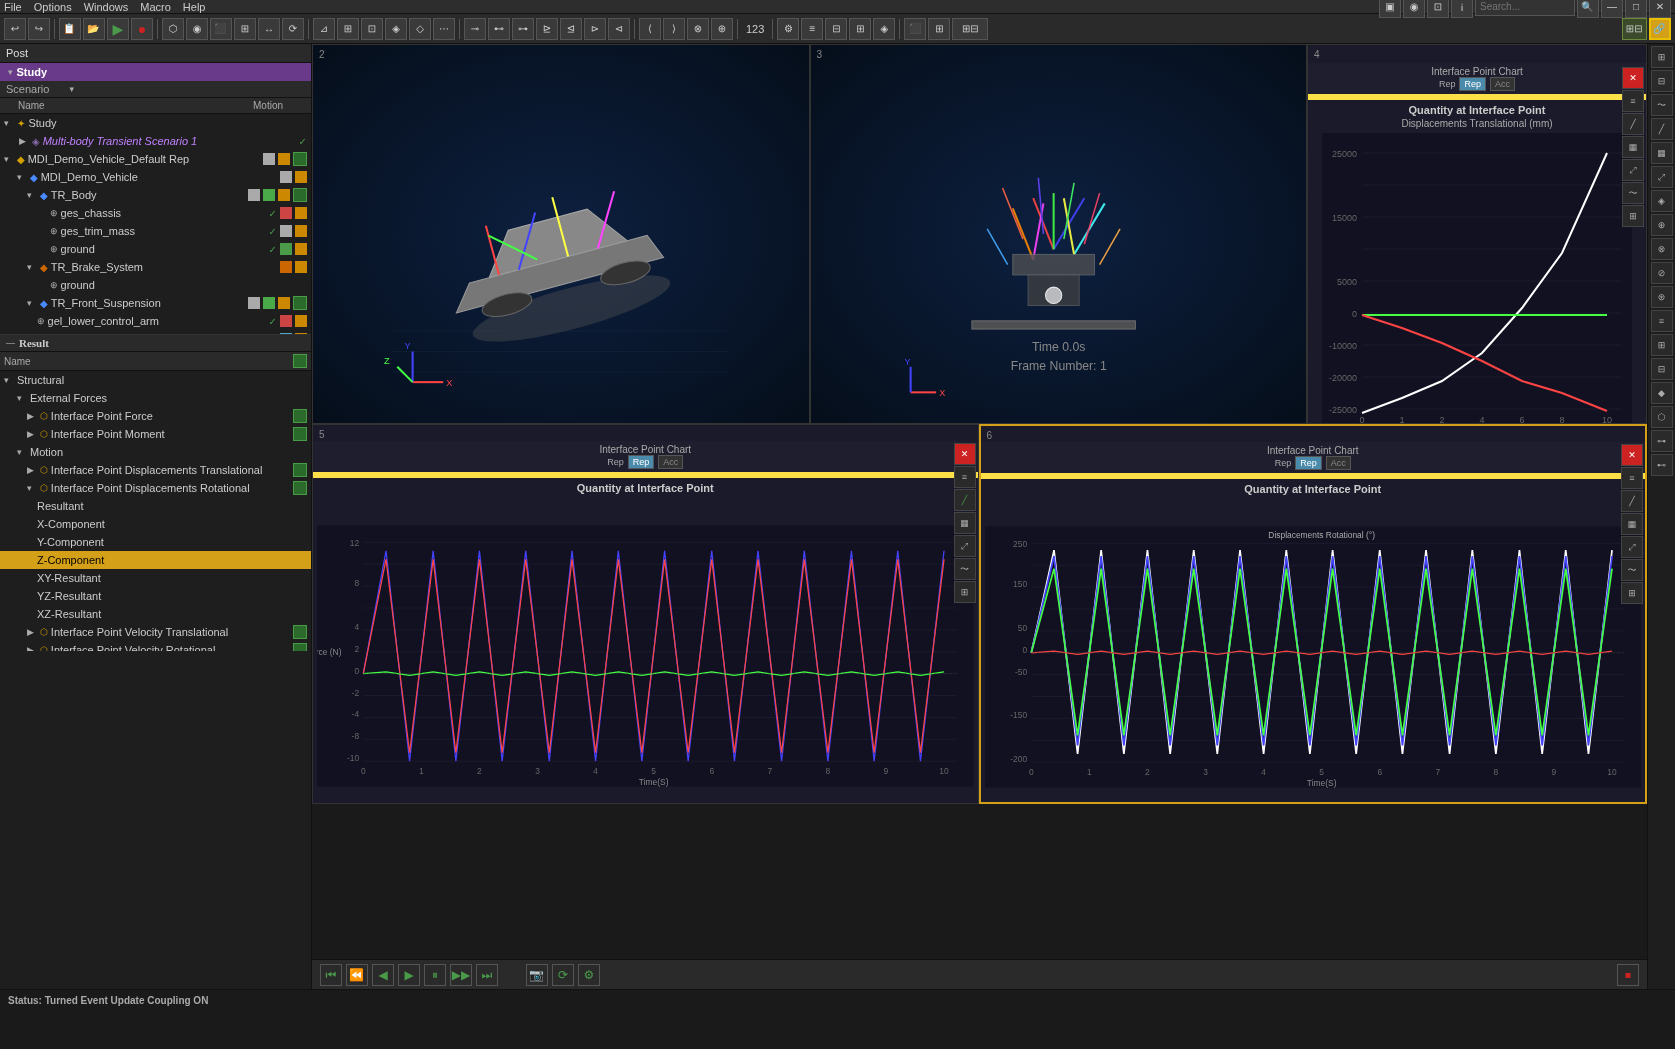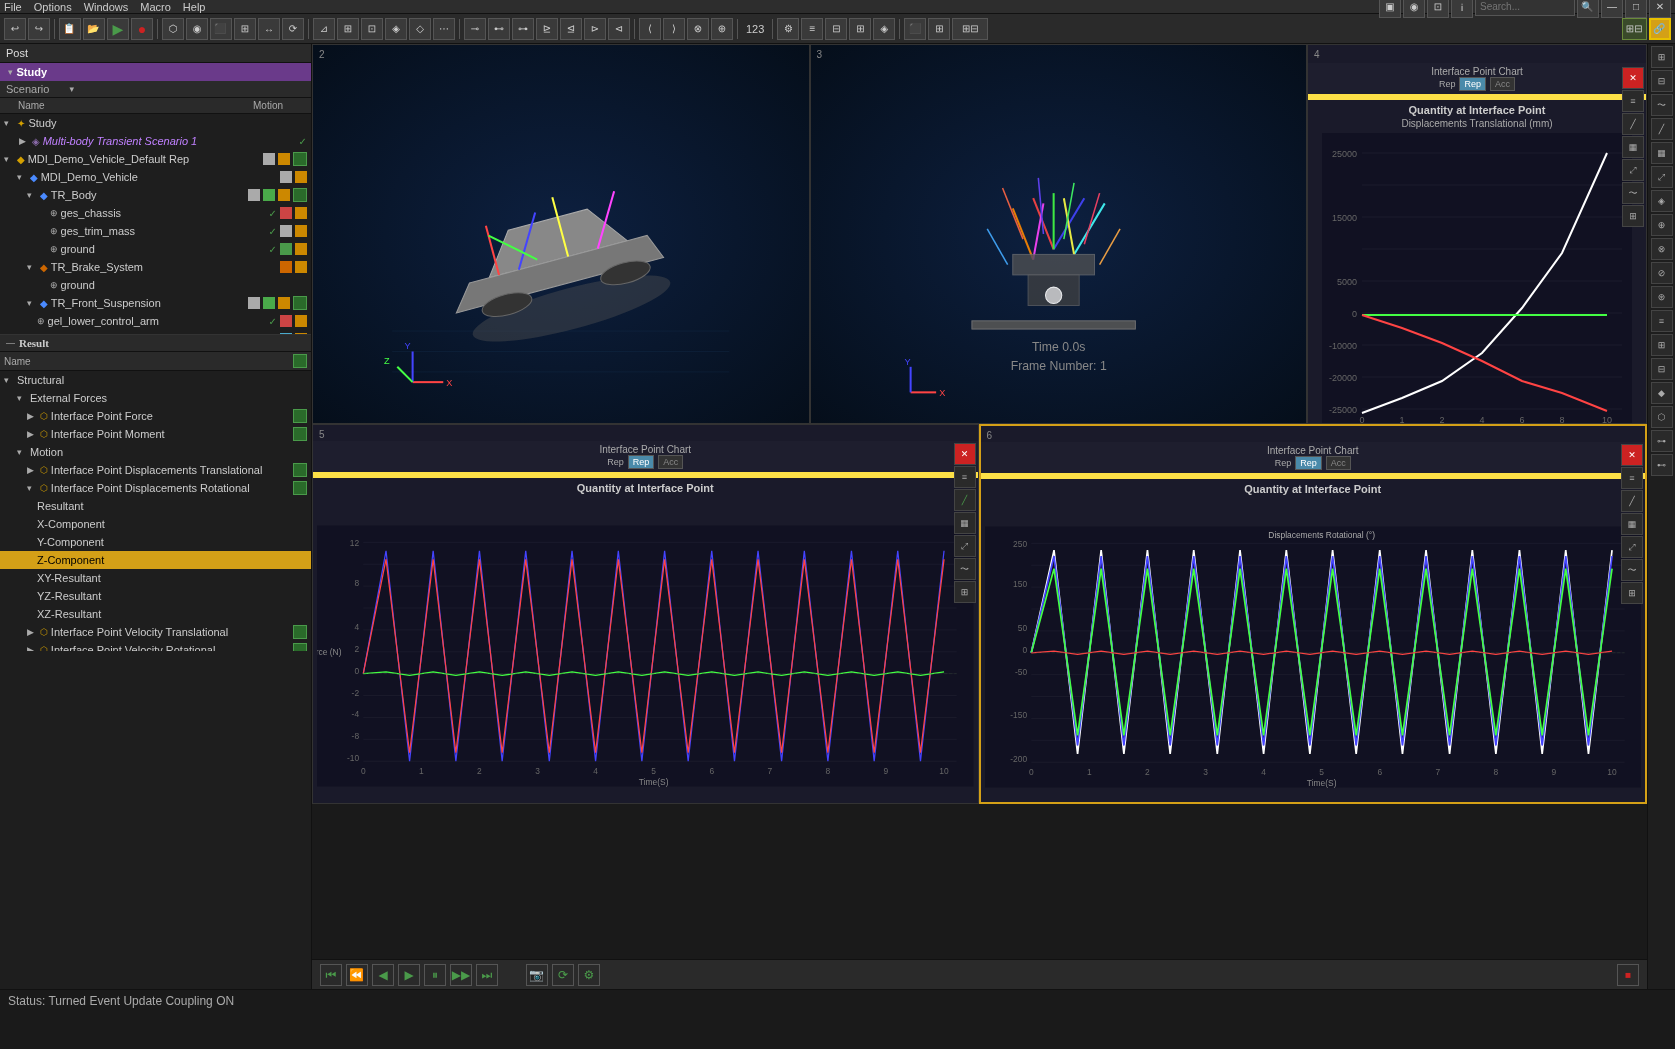--- a/index.html
+++ b/index.html
@@ -68,21 +68,21 @@
     
     .right-toolbar { width: 28px; background: #1e1e1e; border-left: 1px solid #111; display: flex; flex-direction: column; align-items: center; padding: 2px; gap: 2px; overflow: hidden; flex-shrink: 0; }
     .rt-btn { background: #2a2a2a; border: 1px solid #444; color: #aaa; font-size: 9px; width: 22px; height: 22px; cursor: pointer; display: flex; align-items: center; justify-content: center; }
     
     
     .bottom-toolbar { background: #2a2a2a; height: 30px; display: flex; align-items: center; justify-content: center; padding: 0 8px; border-top: 1px solid #111; gap: 4px; }
     .play-btn { background: #2a2a2a; border: 1px solid #555; color: #4a9a4a; font-size: 12px; width: 22px; height: 22px; cursor: pointer; display: flex; align-items: center; justify-content: center; }
     
     
     .status-bar { background: #1a1a1a; height: 22px; display: flex; align-items: center; padding: 0 8px; border-top: 1px solid #111; }
-    .status-text { color: #aaa; font-size: 12px; }
+    .status-text { color: #aaa; font-size: 10px; font-weight: bold; }
     
     
     .chart-panel-4 { width: 340px; flex-shrink: 0; background: #1a1a2a; border: 1px solid #333; position: relative; overflow: hidden; display: flex; flex-direction: column; }
     
     .result-tree { overflow-y: auto; max-height: 280px; }
     
     .green-bar-icon { width: 14px; height: 14px; background: #2a6a2a; border: 1px solid #4a9a4a; flex-shrink: 0; }
     .colored-square { width: 12px; height: 12px; flex-shrink: 0; }
     
   </style>

